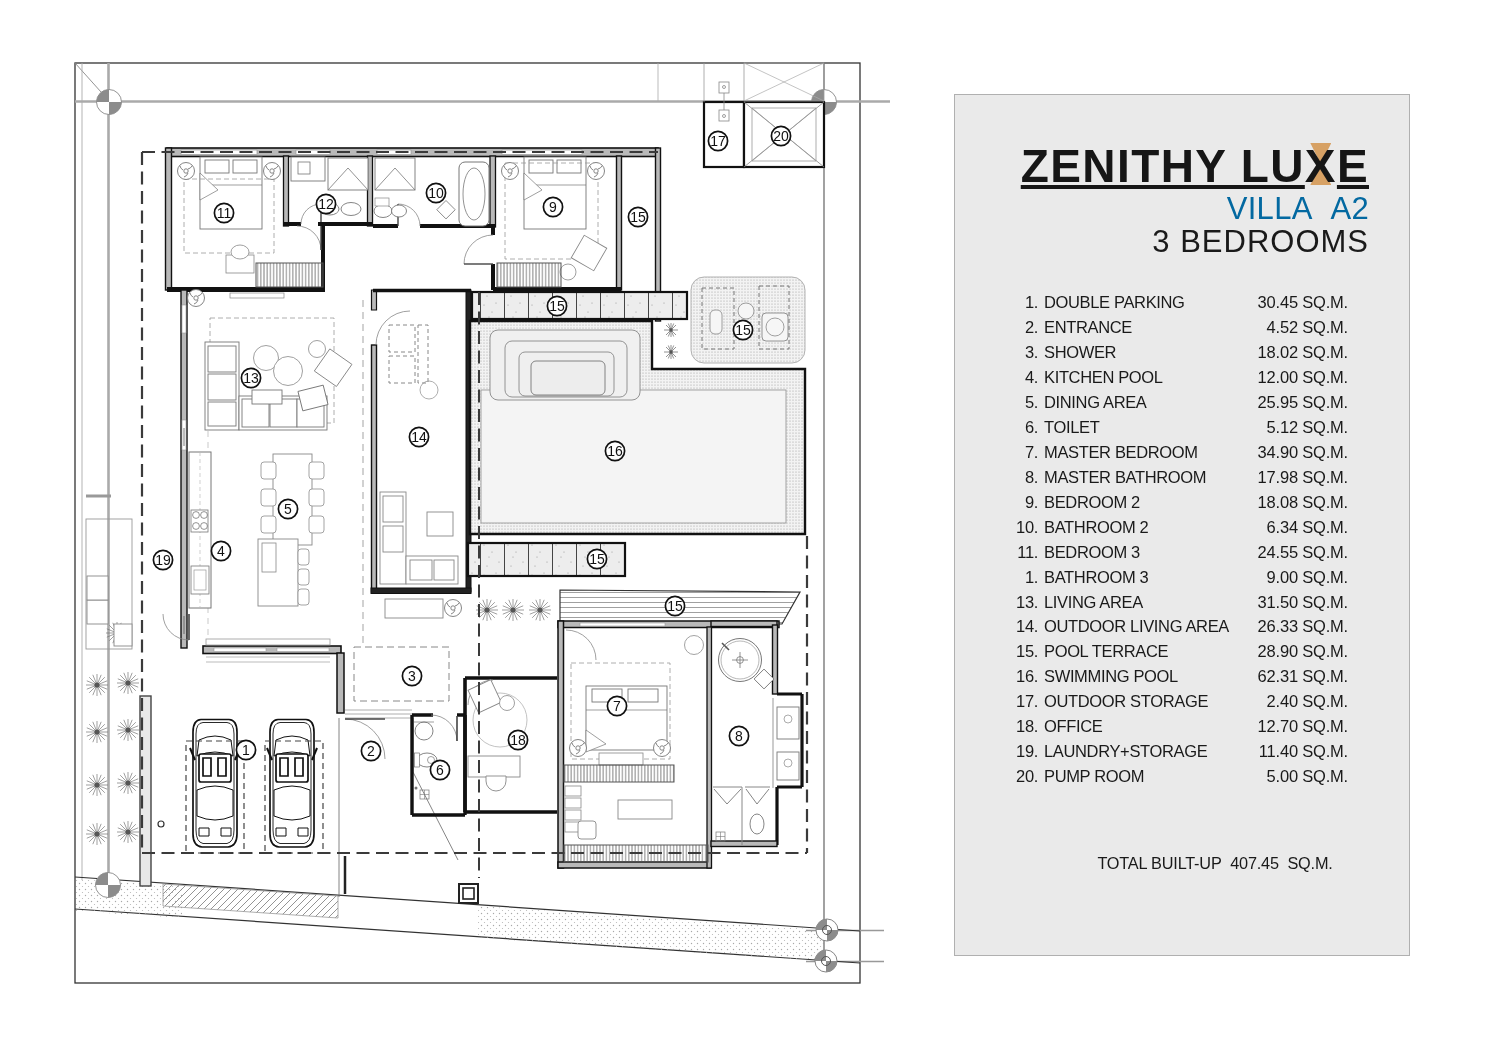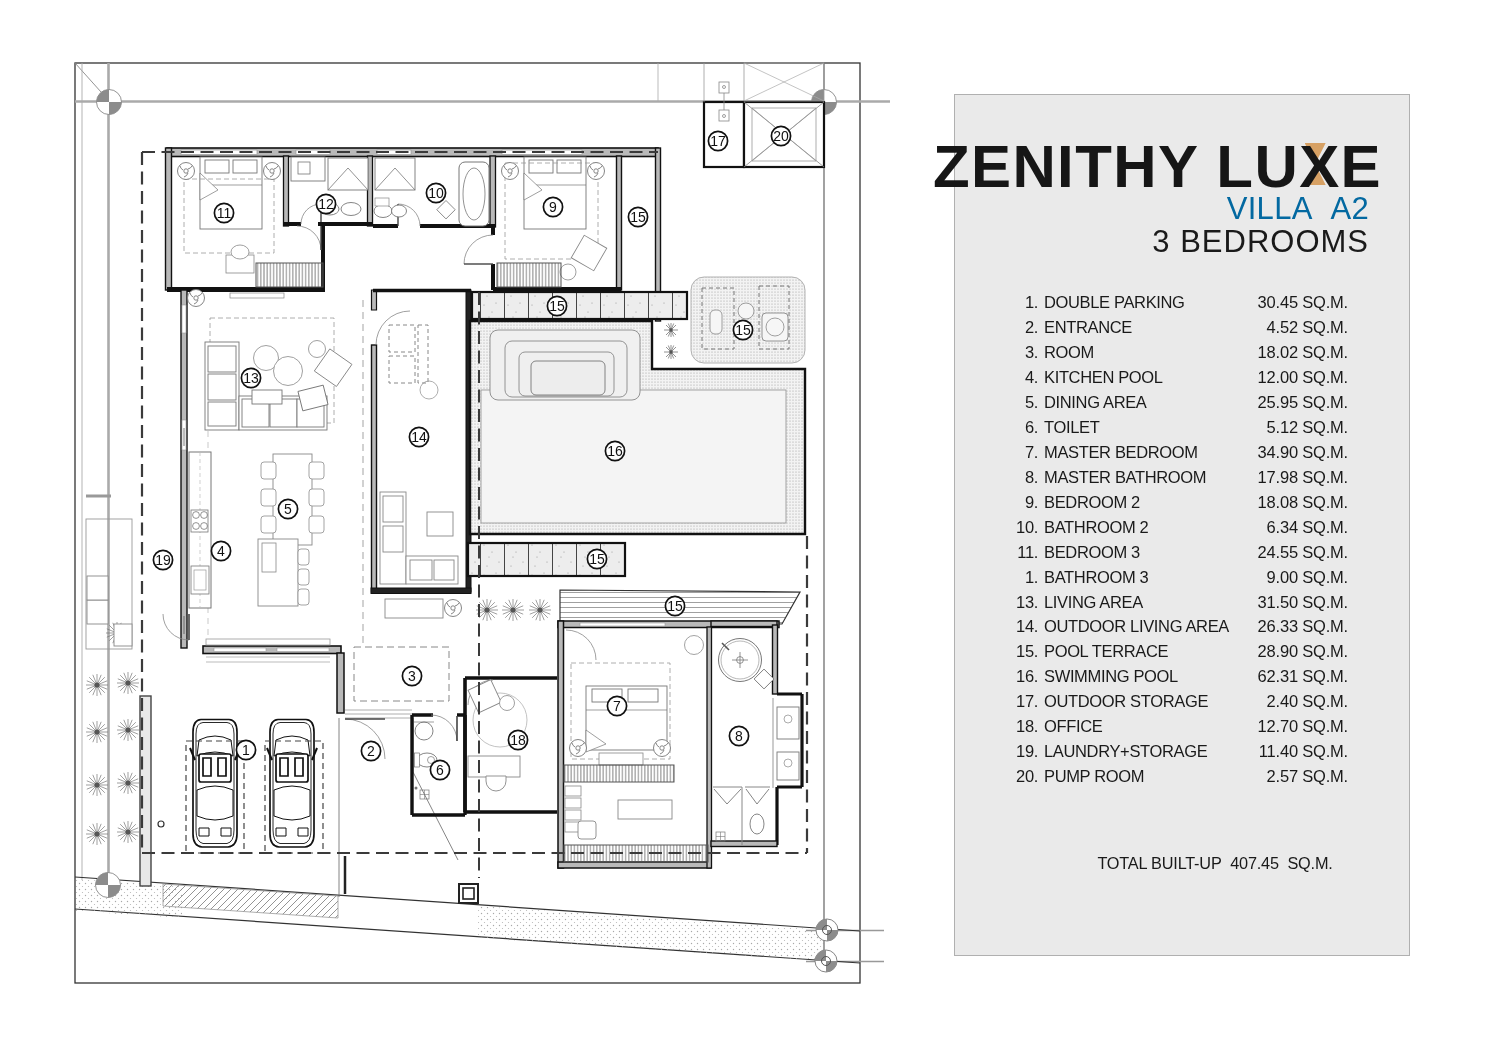--- a/index.html
+++ b/index.html
@@ -1,22 +1,22 @@
 <!DOCTYPE html>
 <html><head>
 <meta charset="utf-8">
 <style>
 html,body{margin:0;padding:0;background:#fff;}
 #page{position:relative;width:1500px;height:1060px;background:#ffffff;overflow:hidden;
   font-family:"Liberation Sans", sans-serif;}
 #plan{position:absolute;left:0;top:0;}
 #panel{position:absolute;left:954px;top:94px;width:456px;height:862px;
   background:#eaeaea;border:1px solid #b0b0b0;box-sizing:border-box;}
-.logo{position:absolute;top:142px;right:118px;font-weight:bold;font-size:60px;line-height:49px;
-  letter-spacing:1.4px;color:#161616;white-space:nowrap;}
+.logo{position:absolute;top:142px;right:131px;font-weight:bold;font-size:46px;line-height:49px;
+  letter-spacing:1.4px;color:#161616;white-space:nowrap;text-decoration:underline;}
 .logo .xwrap{position:relative;display:inline-block;}
 .logo .xwrap .hour{position:absolute;left:5.5px;top:1px;width:21px;height:42px;
   background:#d7a164;clip-path:polygon(0% 0%,100% 0%,50% 50%,100% 100%,0% 100%,50% 50%);}
 .logo .xwrap .xg{position:relative;}
 .sub1{position:absolute;top:193px;right:131px;font-size:31px;line-height:31px;letter-spacing:0.3px;color:#0369a1;white-space:nowrap;}
 .sub2{position:absolute;top:225.5px;right:131px;font-size:31px;line-height:31px;letter-spacing:1px;color:#1a1a1a;white-space:nowrap;}
 .list{position:absolute;left:0;top:0;}
 .row{position:absolute;height:25px;line-height:25px;font-size:16.5px;letter-spacing:-0.35px;color:#1a1a1a;white-space:nowrap;}
 .row .no{position:absolute;left:960px;width:78px;text-align:right;}
 .row .nm{position:absolute;left:1044px;text-align:center;}
@@ -735,21 +735,21 @@
         <span class="nm">DOUBLE PARKING</span>
         <span class="ar">30.45 SQ.M.</span>
       </div>
 <div class="row" style="top:315.2px">
         <span class="no">2.</span>
         <span class="nm">ENTRANCE</span>
         <span class="ar">4.52 SQ.M.</span>
       </div>
 <div class="row" style="top:340.2px">
         <span class="no">3.</span>
-        <span class="nm">ROOM</span>
+        <span class="nm">SHOWER</span>
         <span class="ar">18.02 SQ.M.</span>
       </div>
 <div class="row" style="top:365.1px">
         <span class="no">4.</span>
         <span class="nm">KITCHEN POOL</span>
         <span class="ar">12.00 SQ.M.</span>
       </div>
 <div class="row" style="top:390.0px">
         <span class="no">5.</span>
         <span class="nm">DINING AREA</span>
@@ -821,19 +821,19 @@
         <span class="ar">12.70 SQ.M.</span>
       </div>
 <div class="row" style="top:739.0px">
         <span class="no">19.</span>
         <span class="nm">LAUNDRY+STORAGE</span>
         <span class="ar">11.40 SQ.M.</span>
       </div>
 <div class="row" style="top:764.0px">
         <span class="no">20.</span>
         <span class="nm">PUMP ROOM</span>
-        <span class="ar">2.57 SQ.M.</span>
+        <span class="ar">5.00 SQ.M.</span>
       </div>
 </div>
 
 <div class="tot" style="top:851.3px">TOTAL BUILT-UP&nbsp;&nbsp;407.45&nbsp;&nbsp;SQ.M.</div>
 
 </div>
 
 </body></html>

